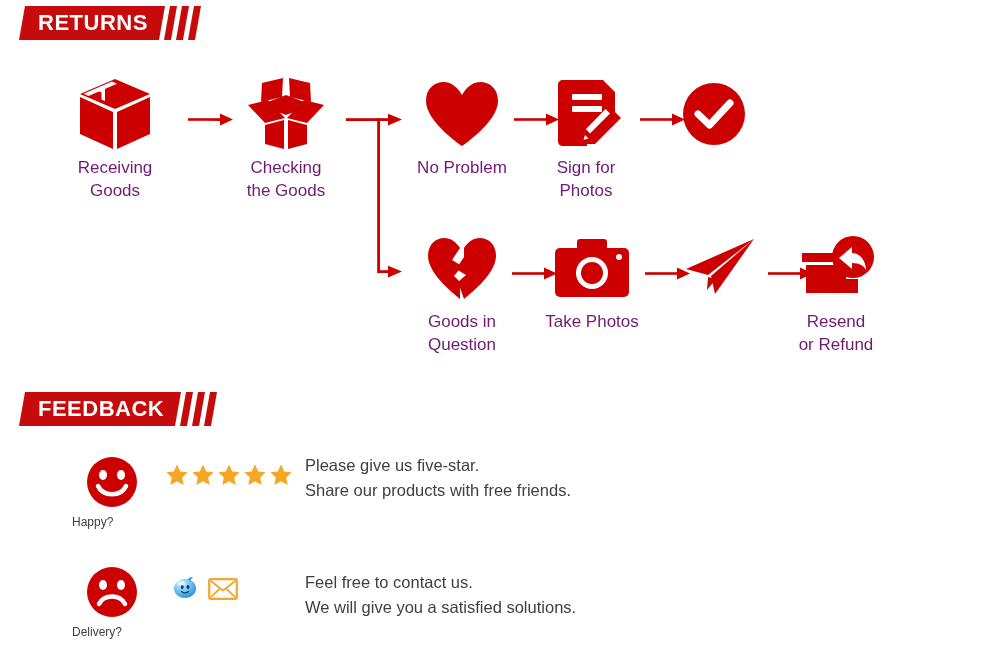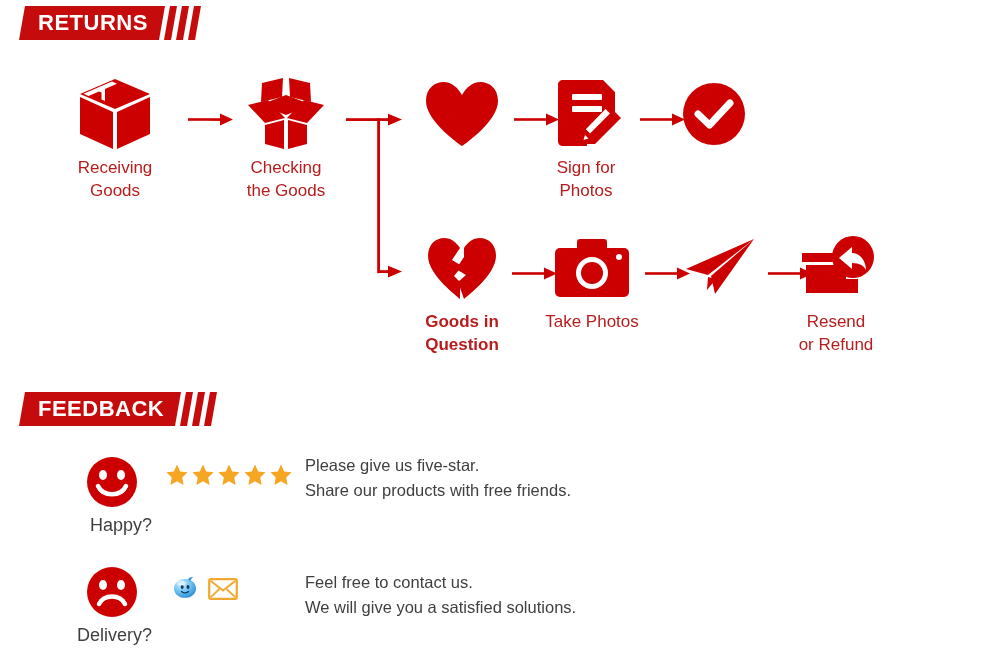--- a/index.html
+++ b/index.html
@@ -65,34 +65,34 @@
   .flow-icon {
     height: 72px;
     display: flex;
     align-items: center;
     justify-content: center;
   }
   .flow-label {
     margin-top: 6px;
     font-size: 17px;
     line-height: 23px;
-    color: #b91c1c;
+    color: #701a75;
     font-family: "Liberation Sans", sans-serif;
     white-space: pre-line;
   }
 
   .arrow {
     position: absolute;
   }
 
   
   .fb-row { position: absolute; }
   .fb-face-label {
-    text-align: right;
-    font-size: 18px;
+    text-align: left;
+    font-size: 12px;
     color: #3f3f3f;
     margin-top: 6px;
   }
   .fb-text {
     position: absolute;
     font-size: 16.5px;
     line-height: 25px;
     color: #3f3f3f;
     white-space: pre-line;
   }
@@ -178,20 +178,21 @@
     </g>
   </svg>
 </div>
 
 <div class="flow-step" style="left:392px; top:78px;">
   <div class="flow-icon">
     <svg width="76" height="68" viewBox="0 0 76 68" aria-hidden="true">
       <path fill="#cc0000" d="M38 66 C 38 66 2 42 2 21 C 2 8 11 2 19.5 2 C 28 2 34 8 38 15 C 42 8 48 2 56.5 2 C 65 2 74 8 74 21 C 74 42 38 66 38 66 Z"></path>
     </svg>
   </div>
+  <div class="flow-label">No Problem</div>
 </div>
 
 <div class="arrow" style="left:514px; top:112px;">
   <svg width="48" height="16" viewBox="0 0 48 16" aria-hidden="true">
     <rect x="0" y="6.2" width="34" height="2.6" fill="#cc0000"></rect>
     <path d="M32 1.5 L45 7.5 L32 13.5 Z" fill="#cc0000"></path>
   </svg>
 </div>
 
 <div class="flow-step" style="left:516px; top:78px;">
@@ -223,21 +224,21 @@
 
 <div class="flow-step" style="left:644px; top:78px;">
   <div class="flow-icon">
     <svg width="66" height="66" viewBox="0 0 66 66" aria-hidden="true">
       <circle cx="33" cy="33" r="31" fill="#cc0000"></circle>
       <path d="M17 33 L28.5 44 L49 22" fill="none" stroke="#ffffff" stroke-width="7" stroke-linecap="round" stroke-linejoin="round"></path>
     </svg>
   </div>
 </div>
 
-<div class="flow-step" style="left:392px; top:232px;font-weight:bold;">
+<div class="flow-step" style="left:392px; top:232px;">
   <div class="flow-icon">
     <svg width="76" height="66" viewBox="0 0 76 66" aria-hidden="true">
       <g fill="#cc0000">
         <path d="M36 64 C 34 62 4 40 4 21 C 4 9 12 3 20 3 C 27 3 32 7 36 13 L28 25 L38 31 L30 41 L36 47 Z"></path>
         <path d="M40 13 C 44 7 49 3 56 3 C 64 3 72 9 72 21 C 72 40 42 62 40 64 L34 47 L42 40 L32 34 L40 22 Z"></path>
       </g>
     </svg>
   </div>
   <div class="flow-label">Goods in
 Question</div>

